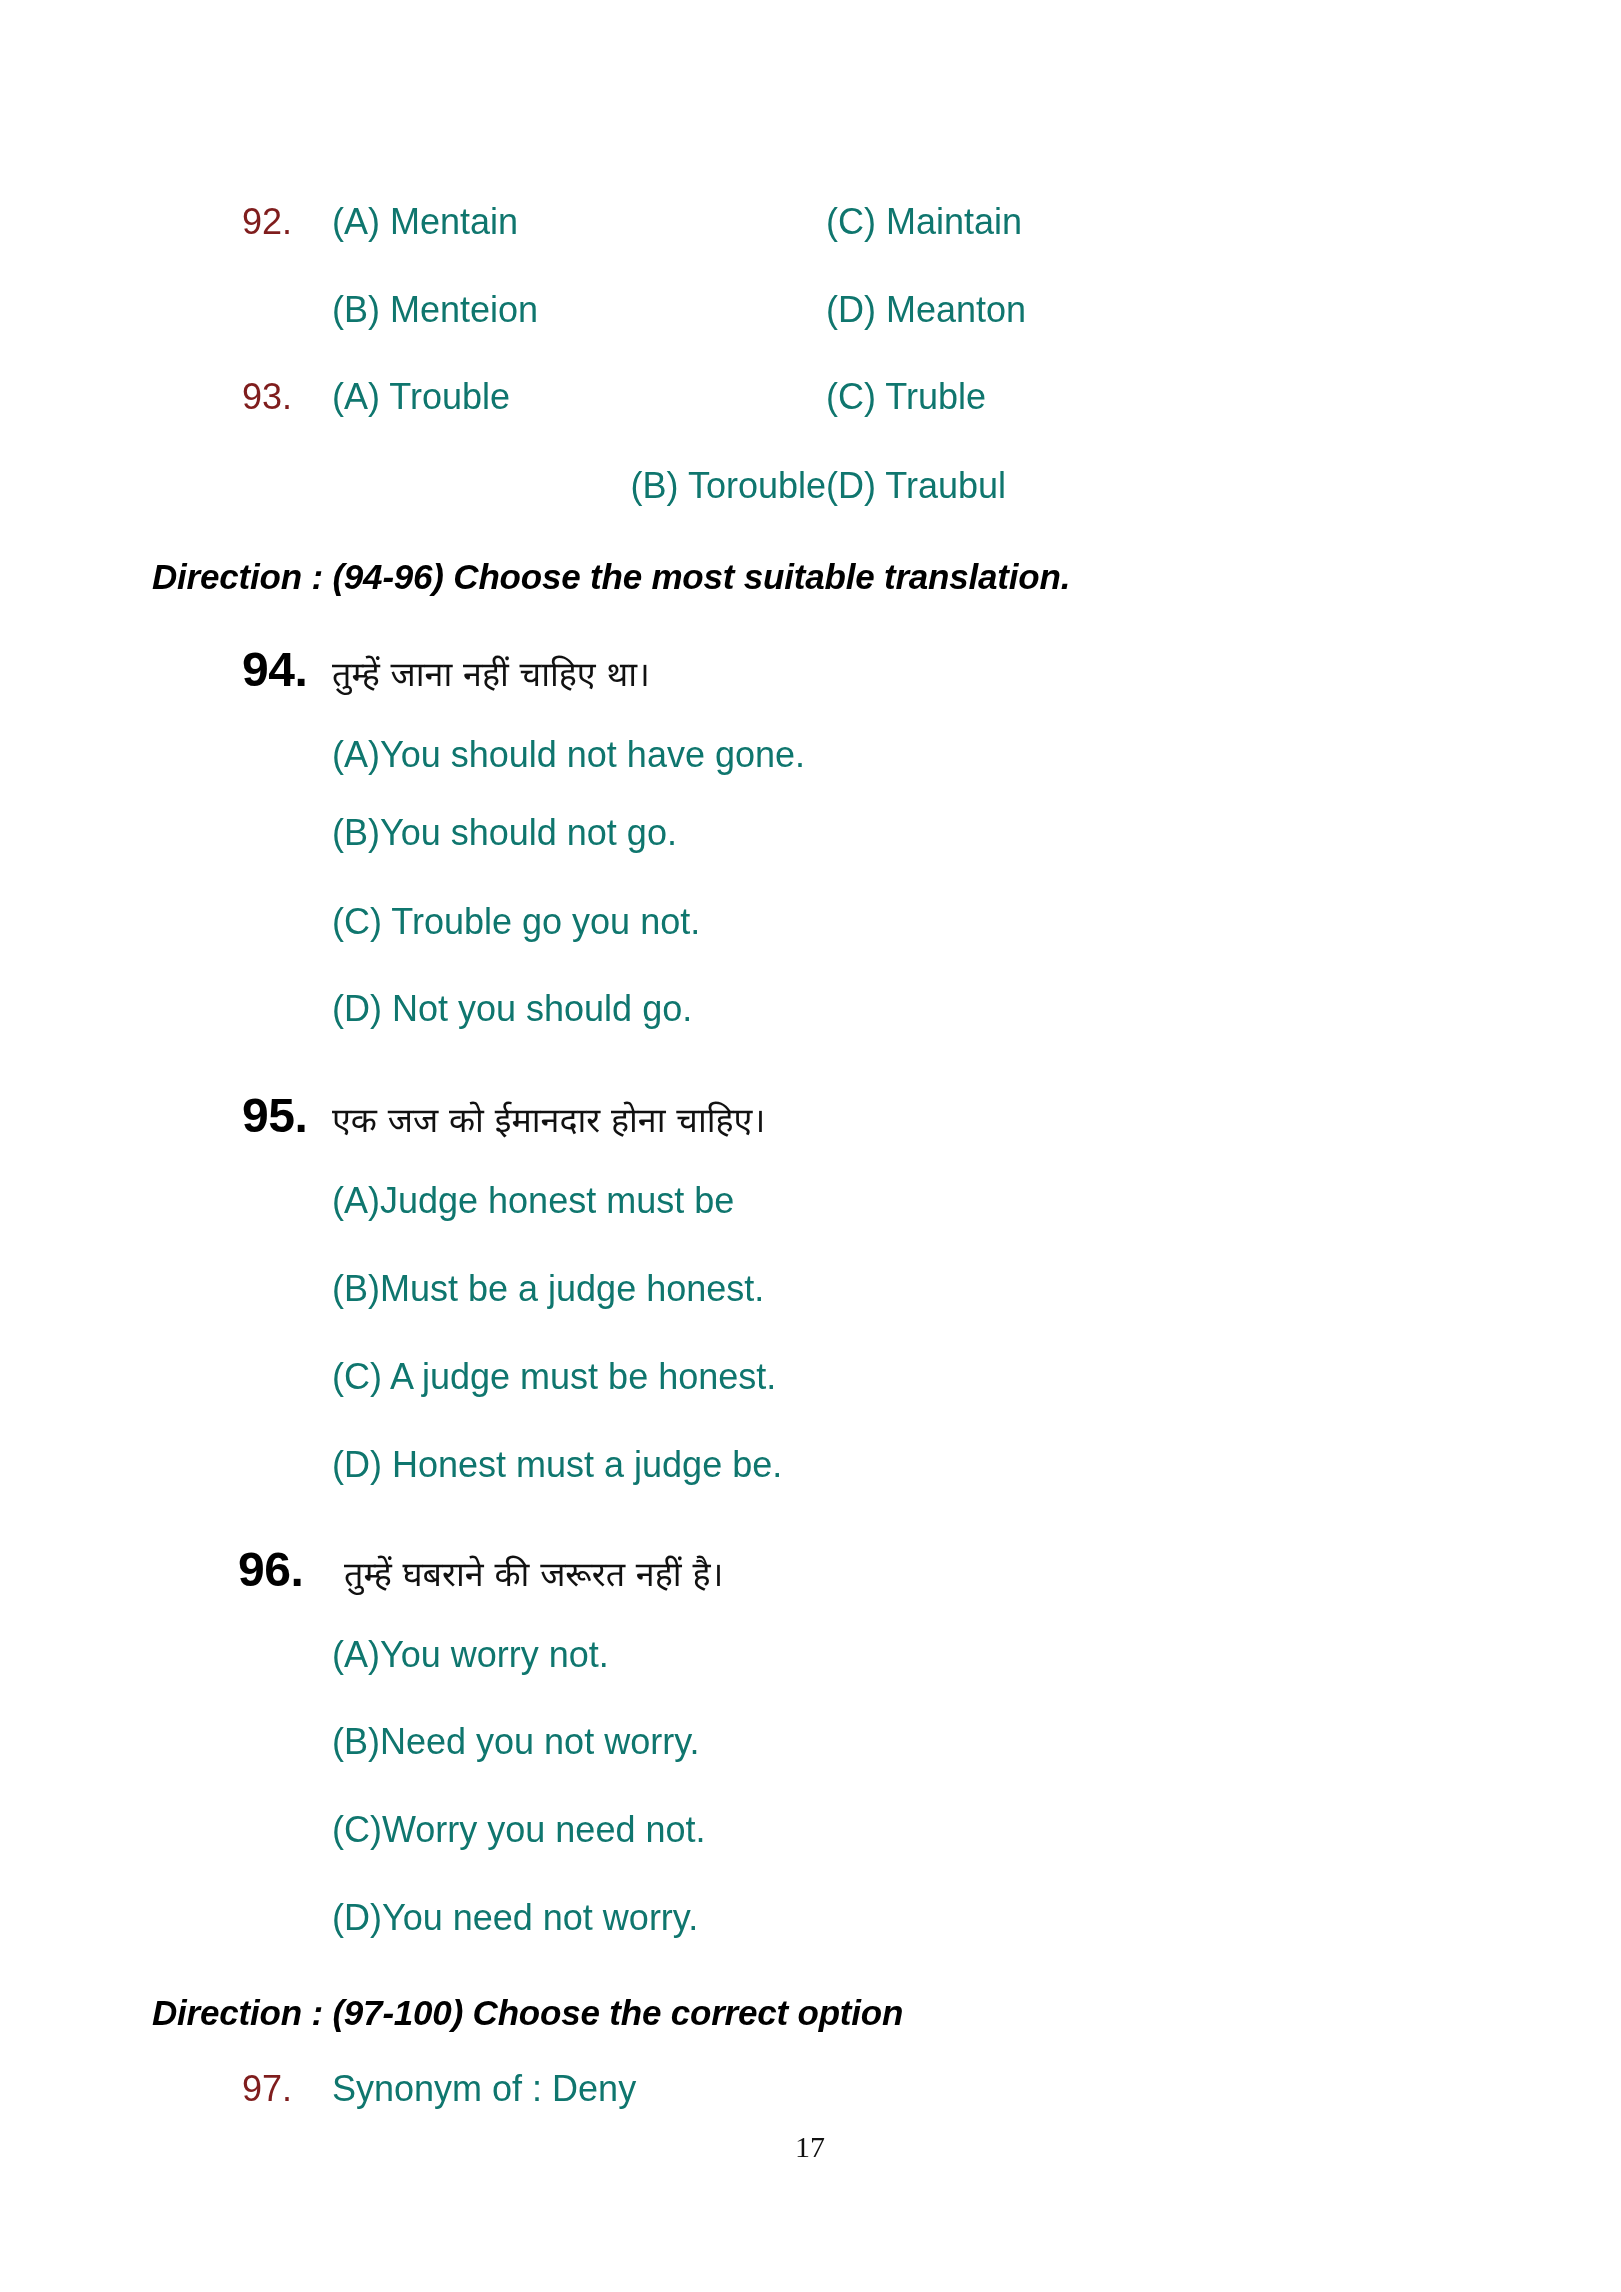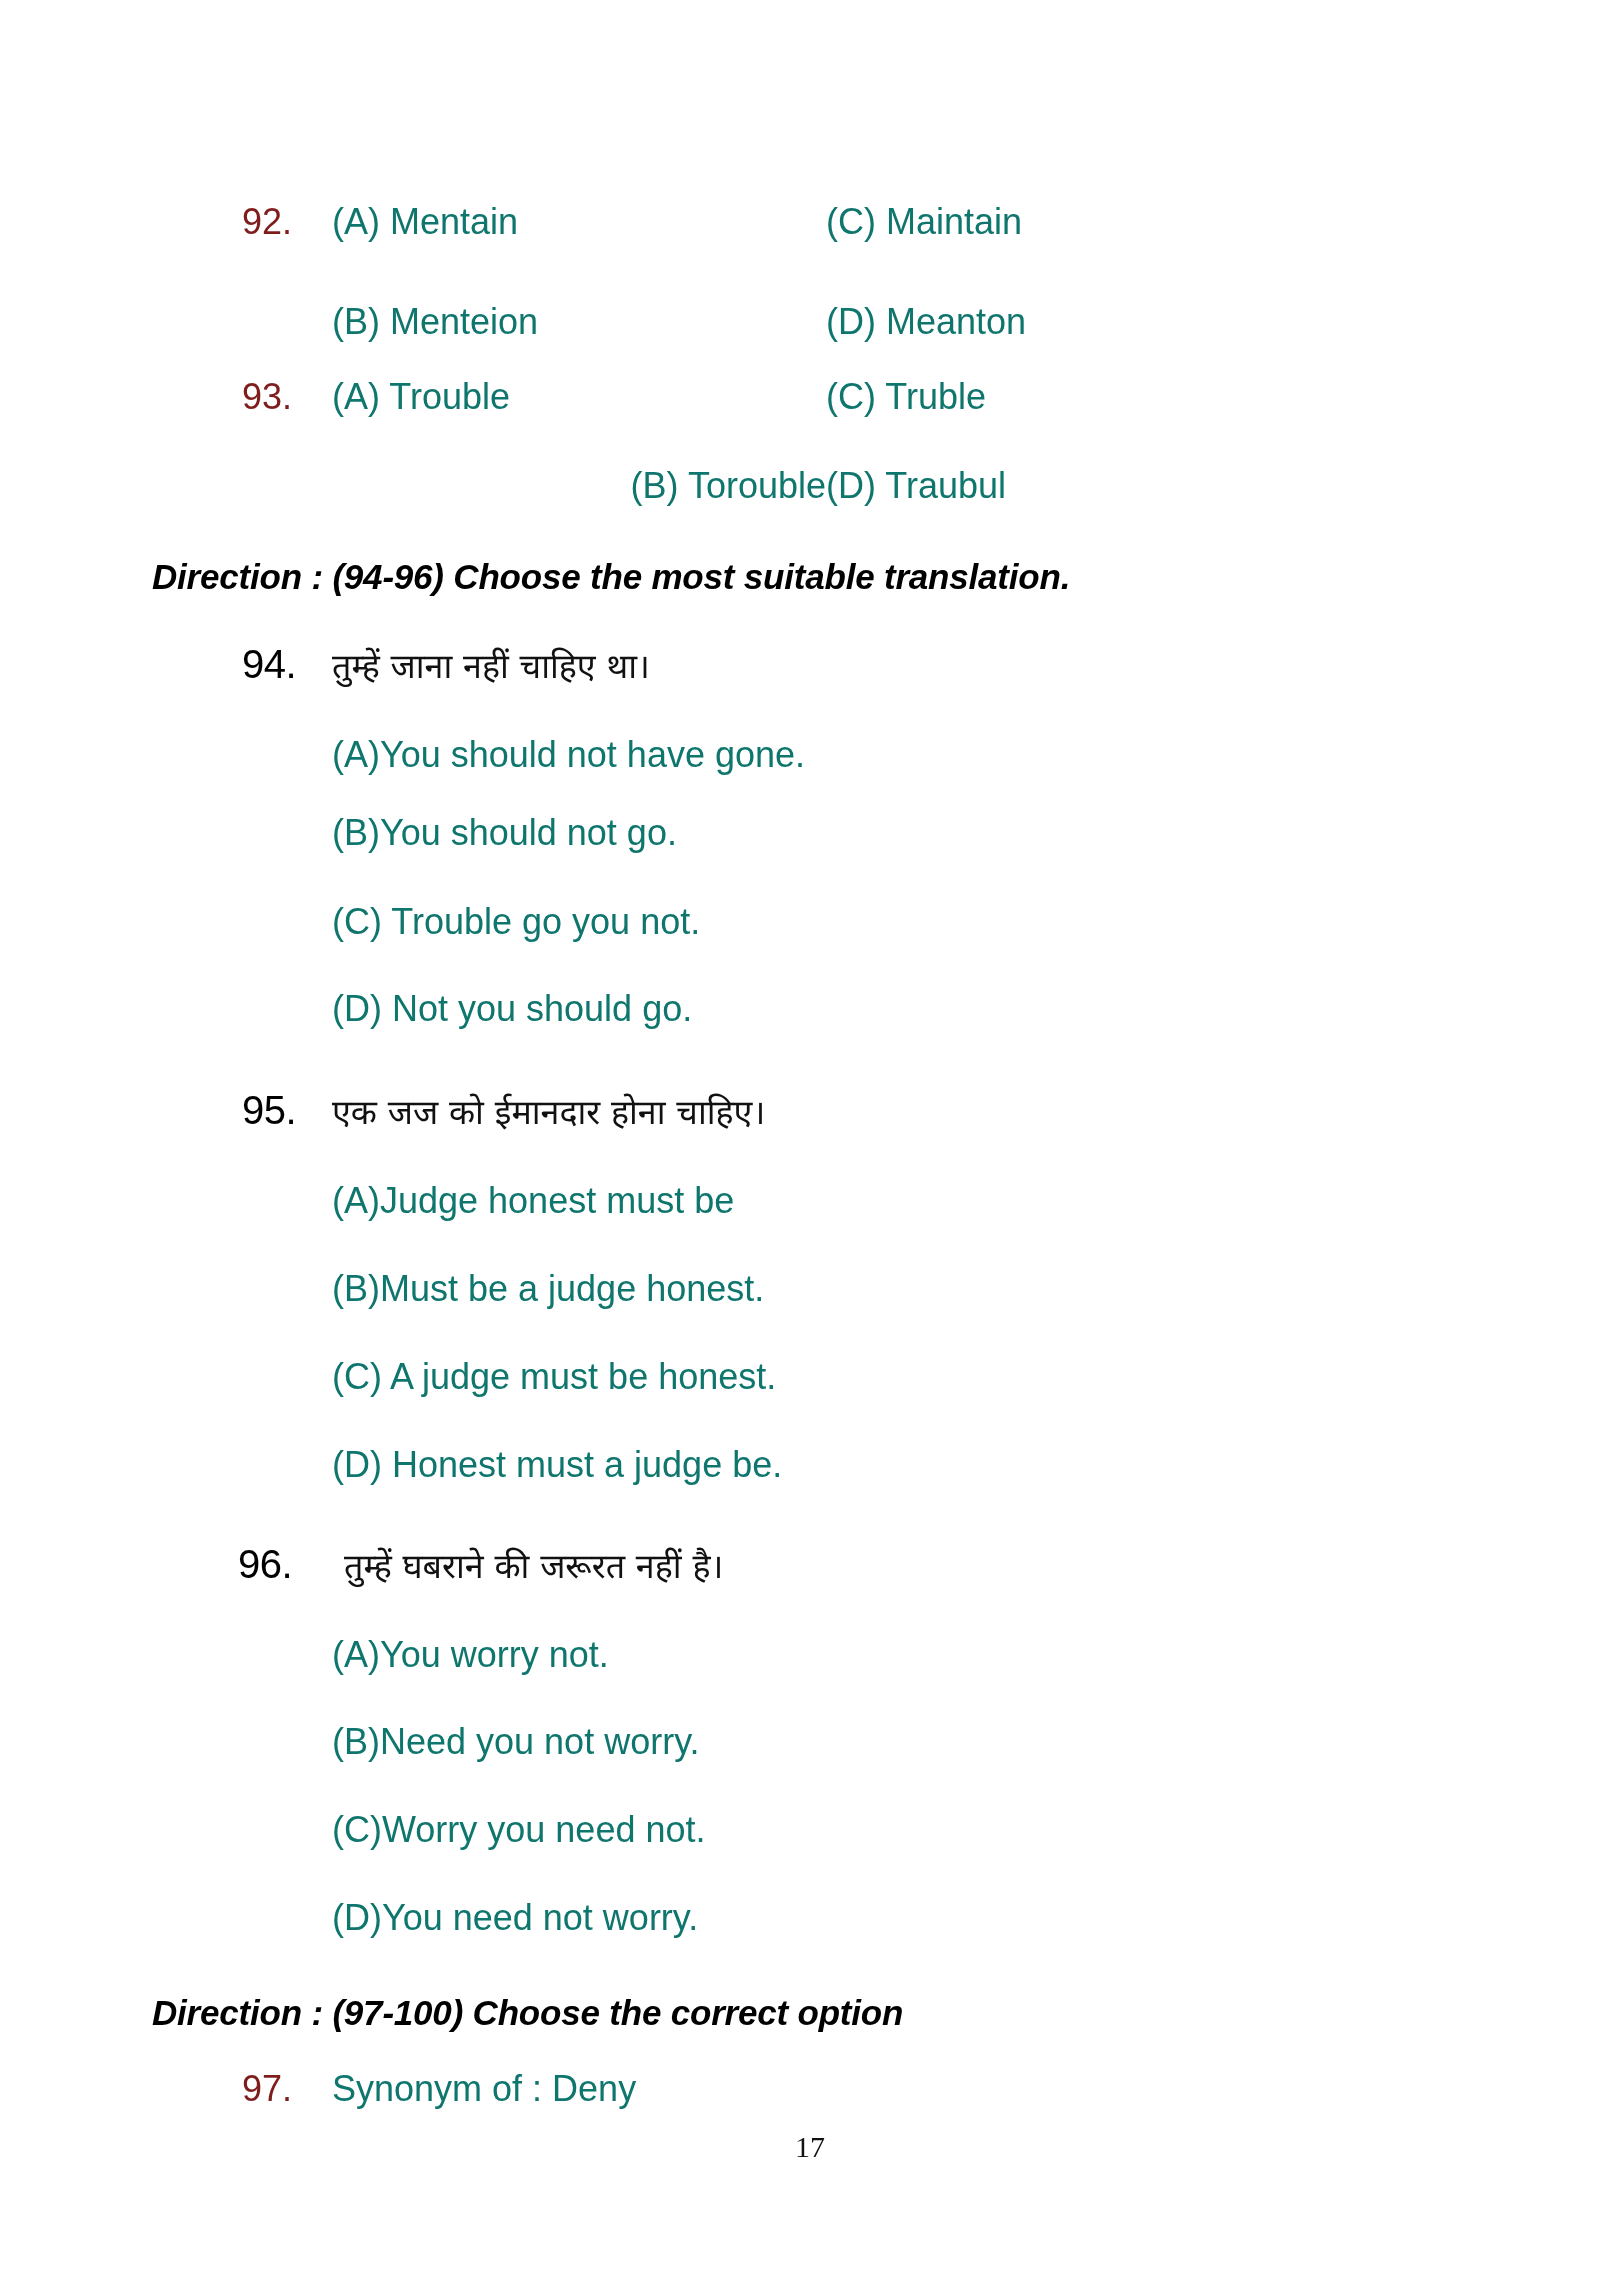--- a/index.html
+++ b/index.html
@@ -28,22 +28,22 @@
   }
 
   .qnum {
     font-size: 36px;
     line-height: 1;
     color: #7f1d1d;
     width: 90px;
     flex: 0 0 90px;
   }
   .qnum-big {
-    font-size: 40px;
-    font-weight: 400;
+    font-size: 48px;
+    font-weight: 700;
     width: 90px;
     flex: 0 0 90px;
     letter-spacing: -0.5px;
   }
 
   .opt {
     font-size: 36px;
     line-height: 1;
     color: #0f766e;
   }
@@ -84,21 +84,21 @@
 </head>
 <body>
 
 <div class="page">
 
   <div class="row" style="left:242px; top:204px;">
     <span class="qnum">92.</span>
     <span class="opt opt-col-a">(A) Mentain</span>
     <span class="opt">(C) Maintain</span>
   </div>
-  <div class="row" style="left:242px; top:292px;margin-top:12px;">
+  <div class="row" style="left:242px; top:292px;">
     <span class="qnum"></span>
     <span class="opt opt-col-a">(B) Menteion</span>
     <span class="opt">(D) Meanton</span>
   </div>
 
   <div class="row" style="left:242px; top:379px;">
     <span class="qnum">93.</span>
     <span class="opt opt-col-a">(A) Trouble</span>
     <span class="opt">(C) Truble</span>
   </div>

